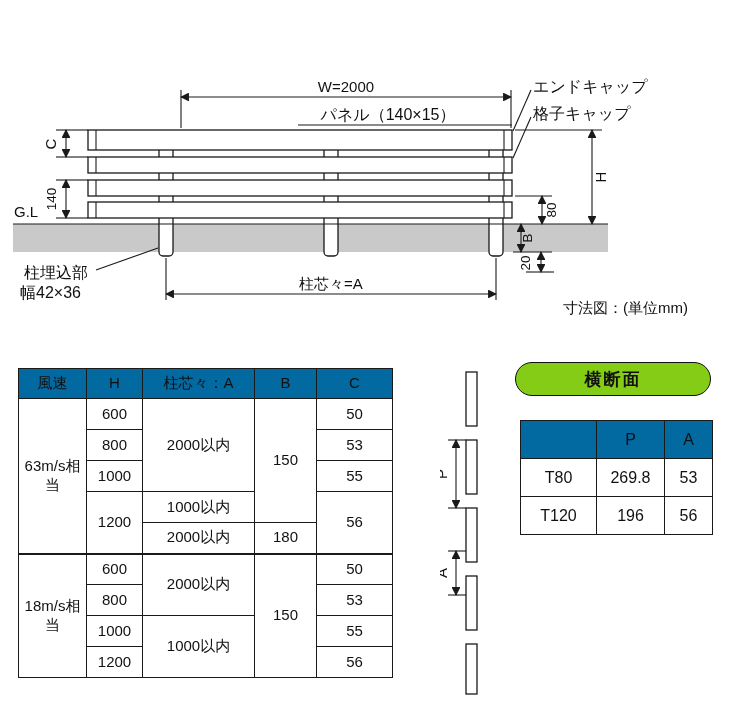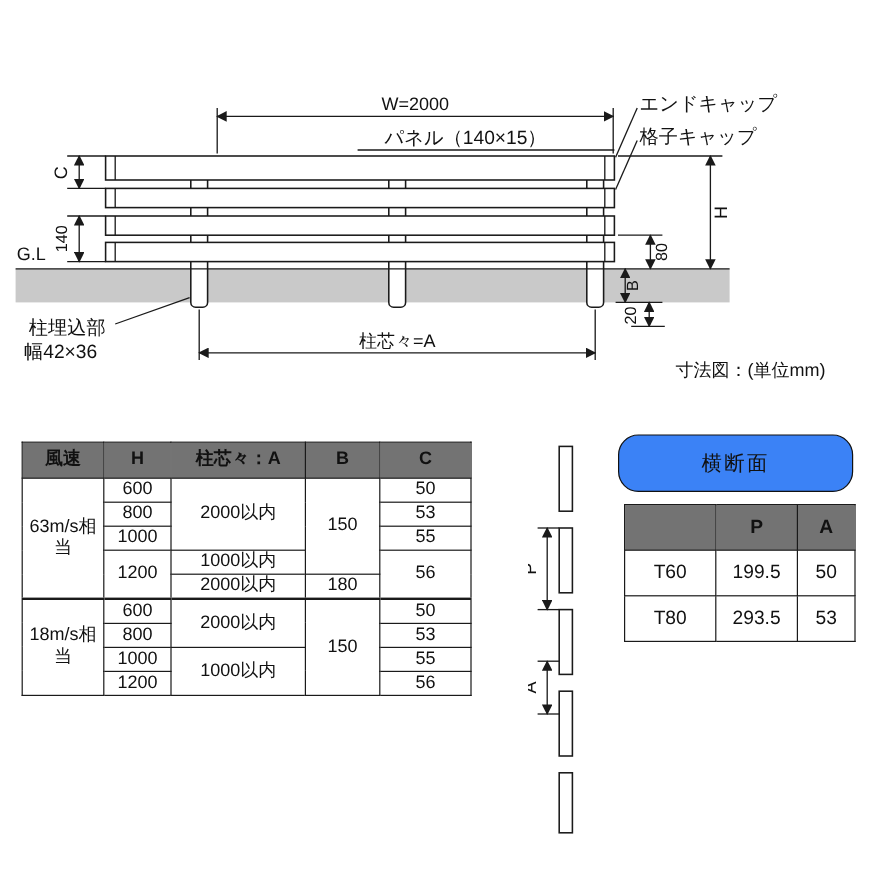--- a/index.html
+++ b/index.html
@@ -18,34 +18,34 @@
   svg .shape { fill:#ffffff; stroke:#1a1a1a; stroke-width:1.3; }
   svg .ln    { stroke:#1a1a1a; stroke-width:1.1; fill:none; }
   svg .ground{ fill:#c9c9c9; stroke:none; }
   svg text   { fill:#111111; }
   .t14 { font-size:13.5px; }
   .t15 { font-size:15px; }
   .t16 { font-size:16px; }
 
   table { border-collapse:collapse; position:absolute; table-layout:fixed; text-align:center; background:#fff; }
   th, td { border:1px solid #1a1a1a; padding:0 2px; overflow:hidden; }
-  th { background:#737373; font-weight:bold; }
+  th { background:#0369a1; font-weight:normal; }
 
   .unit-note { position:absolute; left:18px; top:346px; width:374px; text-align:right; font-size:14px;margin-top:36px; }
 
   .spec-table { left:18px; top:368px; font-size:15px; line-height:1.25; }
   .spec-table th { height:30px; }
-  .spec-table td { height:20px; }
+  .spec-table td { height:31px; }
   .spec-table tr.g2 > td { border-top:2.5px solid #1a1a1a; }
 
   .section-pill {
-    position:absolute; left:515px; top:362px; width:196px; height:48px;
-    border:1.5px solid #111; border-radius:17px; background:#3b82f6;
+    position:absolute; left:515px; top:362px; width:196px; height:34px;
+    border:1.5px solid #111; border-radius:17px; background:#84cc16;
     display:flex; align-items:center; justify-content:center;
-    font-size:17px; font-weight:normal; letter-spacing:2px;
+    font-size:17px; font-weight:bold; letter-spacing:2px;
   }
 
   .size-table { left:520px; top:420px; font-size:16px; }
   .size-table th { height:38px; }
   .size-table td { height:38px; }
 </style>
 </head>
 <body>
 
 <div class="page">
@@ -254,25 +254,25 @@
         <col style="width:68px">
         <col style="width:48px">
       </colgroup>
     <tbody>
         <tr>
       <th></th>
       <th>P</th>
       <th>A</th>
     </tr>
     <tr>
-      <td>T60</td>
-      <td>199.5</td>
-      <td>50</td>
-    </tr>
-    <tr>
       <td>T80</td>
-      <td>293.5</td>
+      <td>269.8</td>
       <td>53</td>
+    </tr>
+    <tr>
+      <td>T120</td>
+      <td>196</td>
+      <td>56</td>
     </tr>
   </tbody>
     </table>
 
 </div>
 
 </body></html>

